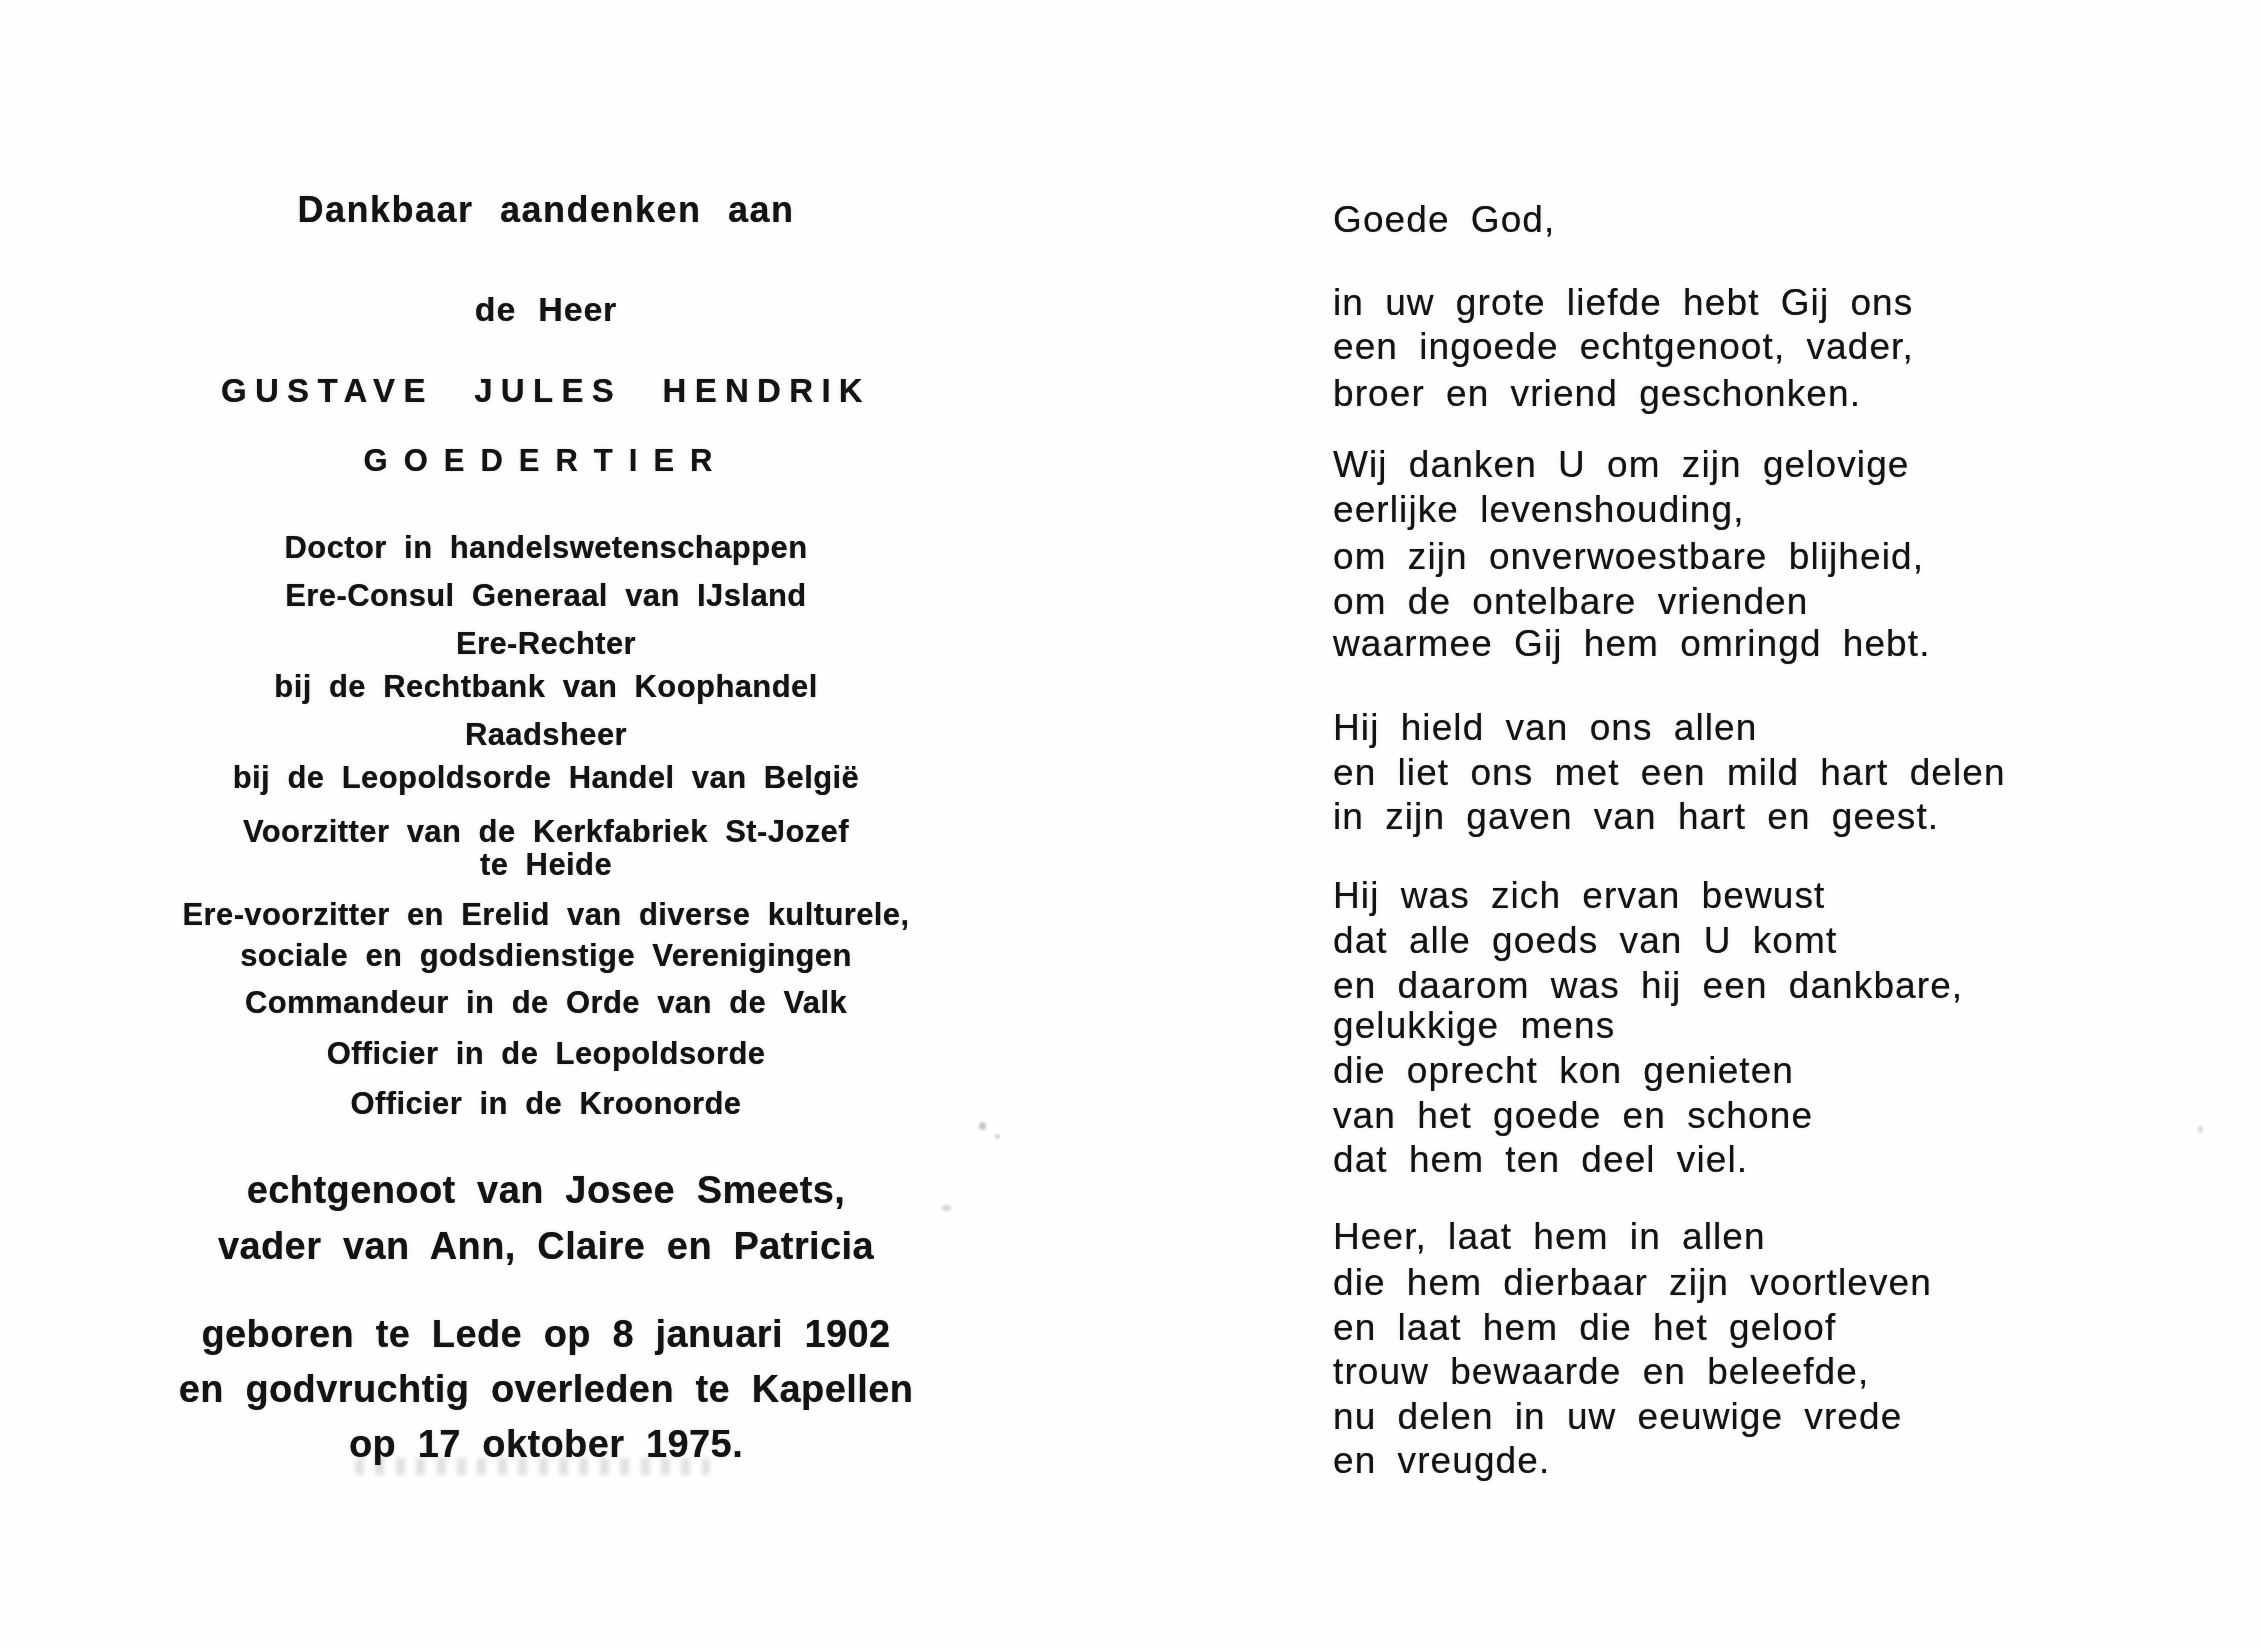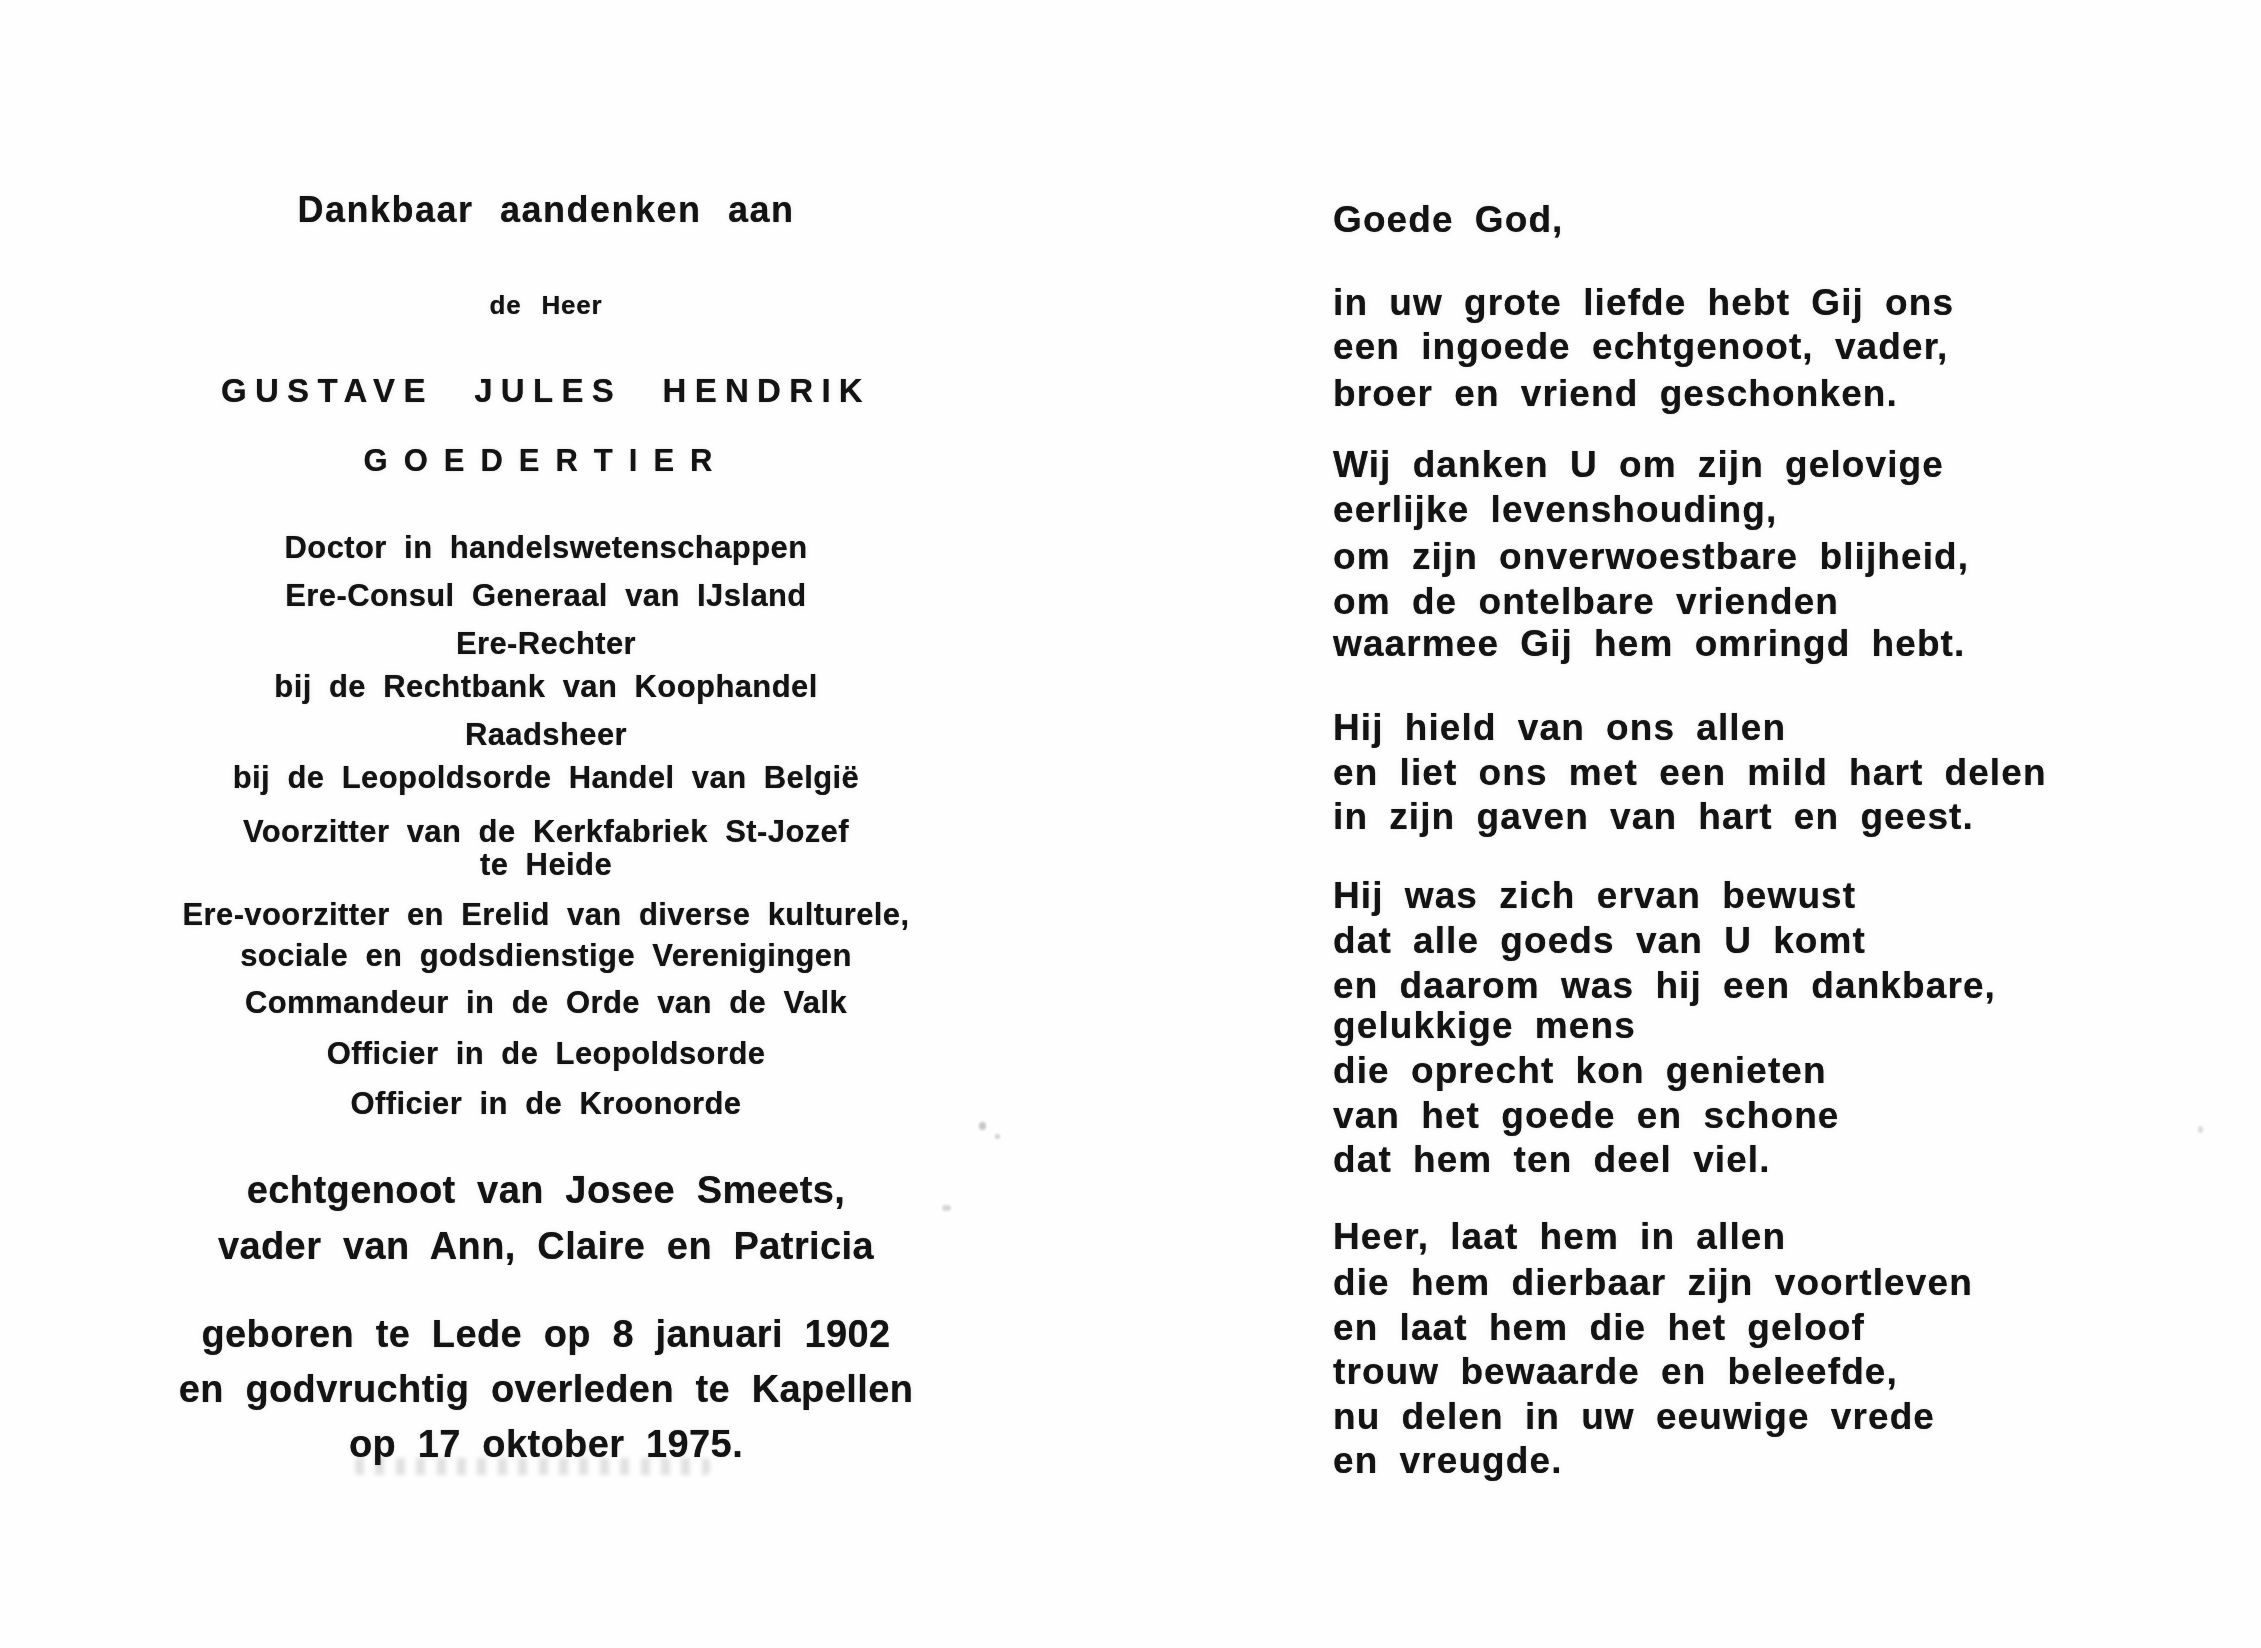--- a/index.html
+++ b/index.html
@@ -25,30 +25,30 @@
     left: 113px;
     width: 866px;
     text-align: center;
     font-weight: 700;
     color: #131313;
     line-height: 1;
     white-space: nowrap;
     text-shadow: 0 0 0.8px rgba(0,0,0,0.55), 0 0 6.8px rgba(0,0,0,0.07);
   }
   .s-intro   { font-size: 36px; letter-spacing: 1.5px;  word-spacing: 15px; }
-  .s-heer    { font-size: 26px; letter-spacing: 0.8px;  word-spacing: 12px; }
+  .s-heer    { font-size: 34px; letter-spacing: 0.8px;  word-spacing: 12px; }
   .s-names   { font-size: 33px; letter-spacing: 8.3px; word-spacing: 23px; }
   .s-surname { font-size: 31px; letter-spacing: 16px; }
   .s-body    { font-size: 31px; letter-spacing: 0.4px; word-spacing: 8.3px; }
   .s-fam     { font-size: 38px; letter-spacing: 0.4px; word-spacing: 10.6px; }
   
   .rc {
     position: absolute;
     left: 1333px;
-    font-weight: 700;
+    font-weight: 400;
     font-size: 37px;
     letter-spacing: 1.1px;
     word-spacing: 9.8px;
     color: #131313;
     line-height: 1;
     white-space: nowrap;
     text-shadow: 0 0 0.8px rgba(0,0,0,0.55), 0 0 6.8px rgba(0,0,0,0.07);
   }
   
   .ghost-line {

